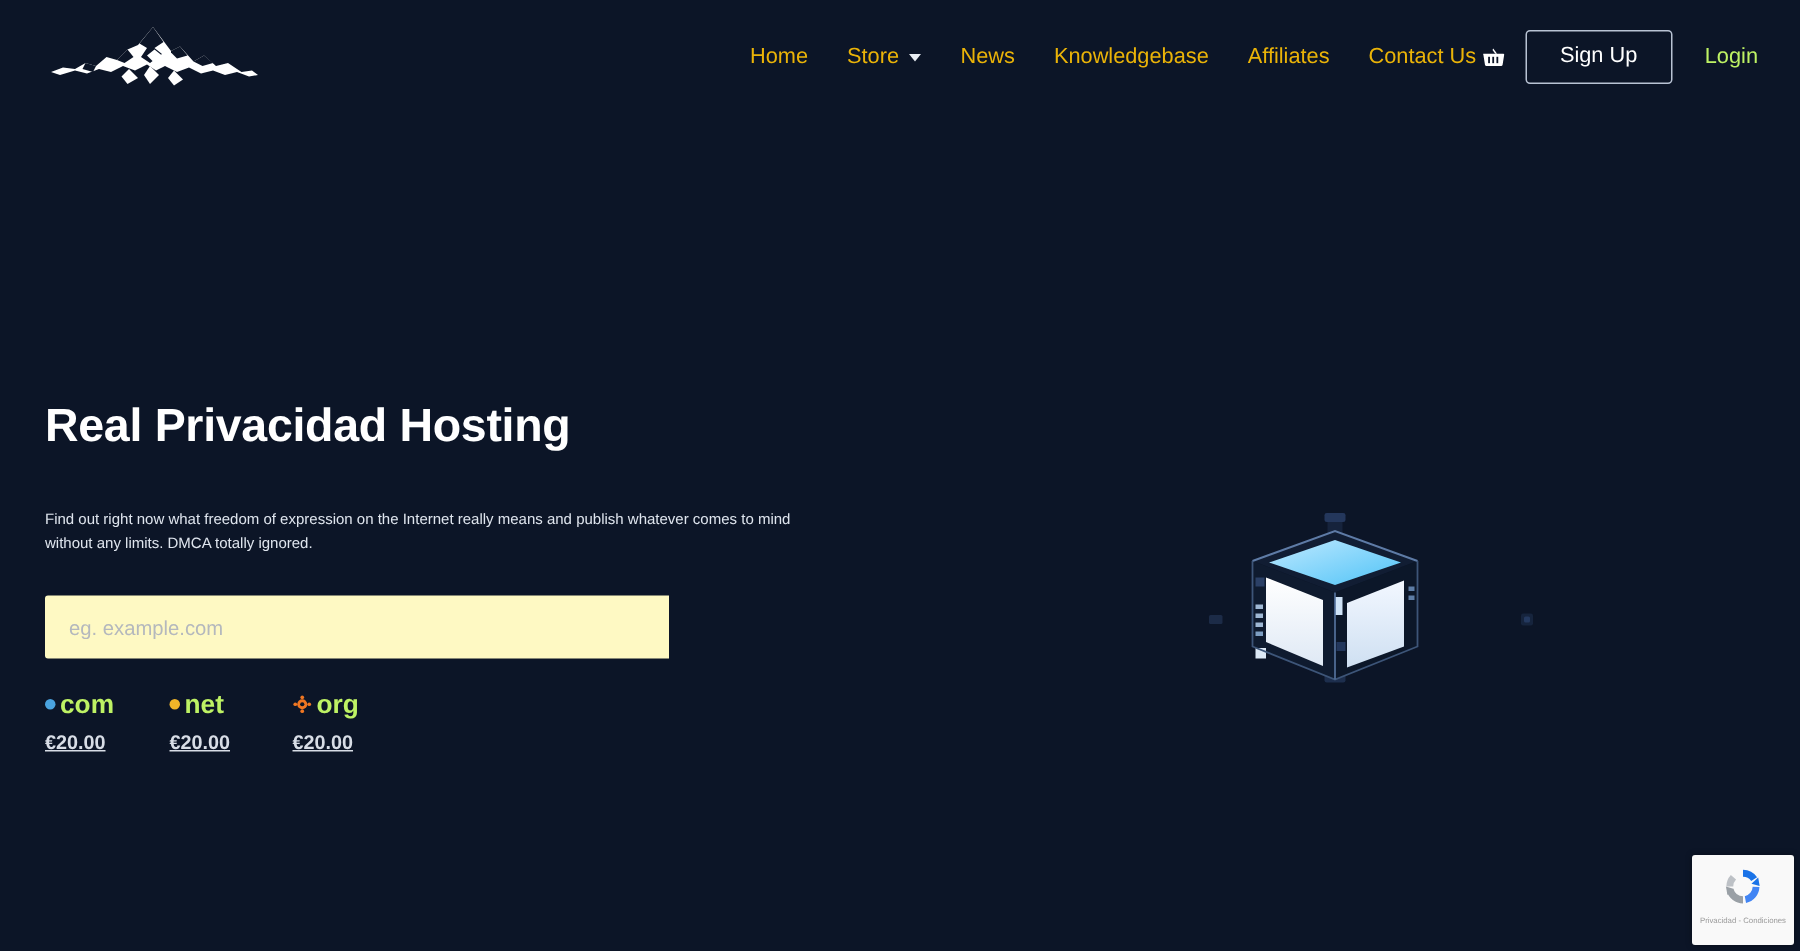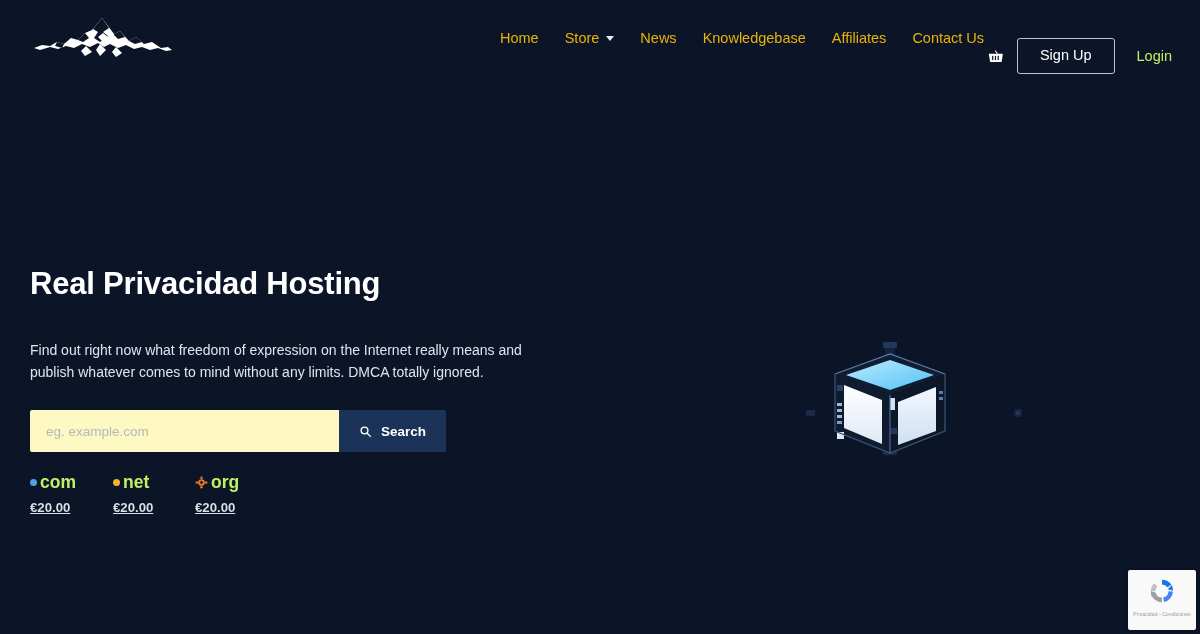--- a/index.html
+++ b/index.html
@@ -32,21 +32,21 @@
     display:flex; align-items:center; gap:7px;
   }
   .nav-item:first-child { padding-left:0; }
   .caret {
     width:0; height:0; border-left:4.5px solid transparent;
     border-right:4.5px solid transparent; border-top:5px solid #e9edf3;
     display:inline-block; margin-top:1px;
   }
 
   .header-right {
-    position:absolute; right:28px; top:18px; height:76px;
+    position:absolute; right:28px; top:0; height:76px;
     display:flex; align-items:center; gap:0;
   }
   .basket-btn {
     width:34px; height:34px; display:flex; align-items:center;
     justify-content:center; cursor:pointer; margin-right:4px;
   }
   .basket-btn svg { width:17px; height:17px; display:block; }
   .signup-btn {
     border:1px solid #b9c3d4; color:#ffffff; font-size:14.5px;
     padding:9px 22px 10px 22px; border-radius:3px; cursor:pointer;
@@ -57,21 +57,21 @@
     cursor:pointer; white-space:nowrap;
   }
 
   
   .hero-left { position:absolute; left:30px; top:265px; width:620px; }
   .headline {
     color:#ffffff; font-size:31px; font-weight:bold;
     line-height:1.22; letter-spacing:-0.2px; white-space:nowrap;
   }
   .subtitle {
-    color:#dfe5ee; font-size:14px; line-height:1.62;
+    color:#dfe5ee; font-size:10px; line-height:1.62;
     margin-top:36px; max-width:515px;
   }
 
   .search-row {
     margin-top:26px; display:flex; align-items:stretch;
     width:416px; height:42px;
   }
   .search-input {
     flex:1; background:#fef9c3; border:none; outline:none;
     font-family:"Liberation Sans", sans-serif; font-size:13.5px;
@@ -186,27 +186,20 @@
     </div>
   </div>
 
   <div class="hero-left">
     <div class="headline">Real Privacidad Hosting</div>
 
     <div class="subtitle">Find out right now what freedom of expression on the Internet really means and publish whatever comes to mind without any limits. DMCA totally ignored.</div>
 
     <div class="search-row">
       <input class="search-input" type="text" placeholder="eg. example.com" style="">
-      <button class="search-btn">
-        <svg viewBox="0 0 24 24" xmlns="http://www.w3.org/2000/svg">
-          <circle cx="10.2" cy="10.2" r="6.3" fill="none" stroke="#ffffff" stroke-width="2.4"></circle>
-          <line x1="15.1" y1="15.1" x2="21" y2="21" stroke="#ffffff" stroke-width="2.6" stroke-linecap="round"></line>
-        </svg>
-        <span>Search</span>
-      </button>
     </div>
 
     <div class="tlds">
 
       <div class="tld tld-0">
         <div class="tld-name">
           <span class="dot-com"></span>
           <span>com</span>
         </div>
         <div class="tld-price">€20.00</div>

